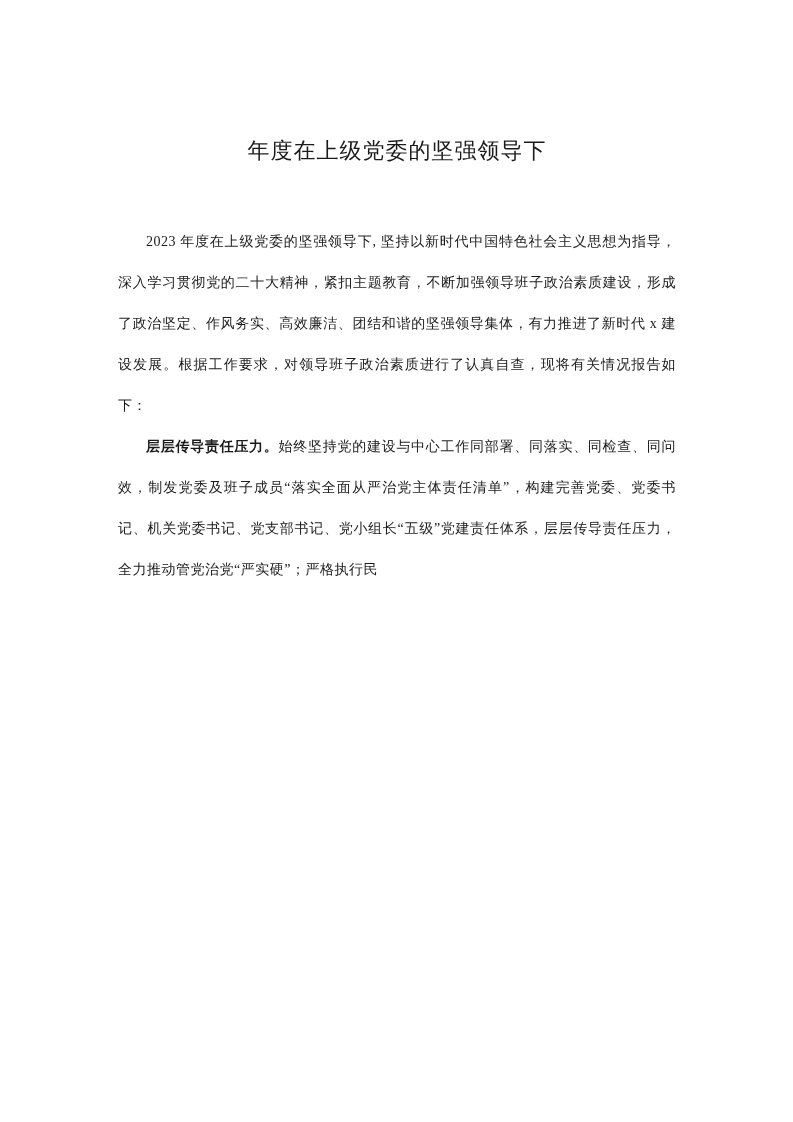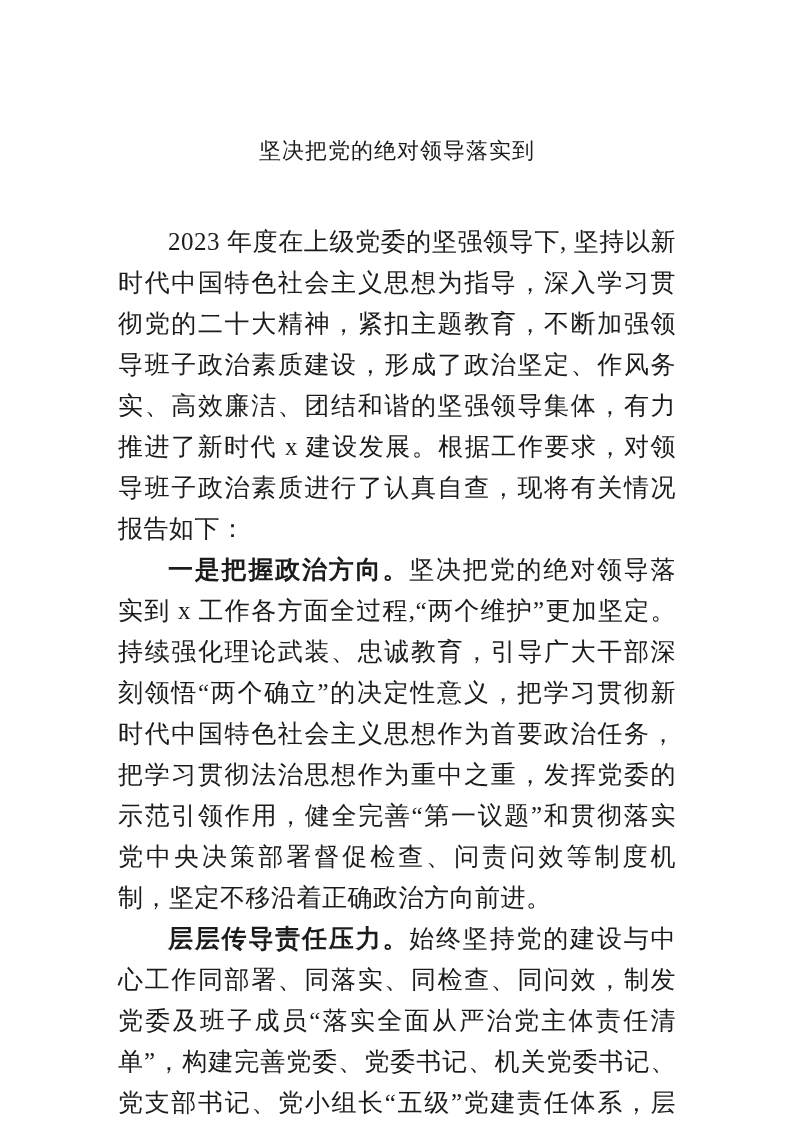--- a/index.html
+++ b/index.html
@@ -22,36 +22,35 @@
   .doc-title {
     text-align: center;
     font-size: 22px;
     font-weight: normal;
     line-height: 41px;
     letter-spacing: 1px;
     margin: 0 0 50px 0;
   }
   .para {
     margin: 0;
-    font-size: 25px;
+    font-size: 14px;
     line-height: 41px;
     letter-spacing: 0.5px;
     text-align: justify;
     text-justify: inter-character;
     text-indent: 2em;
     word-break: break-all;
   }
   .para .lead {
     font-weight: bold;
   }
 </style>
 </head>
 <body>
 
 <div class="page" style="background: rgb(255, 255, 255); color: rgb(27, 27, 27);">
-  <h1 class="doc-title">坚决把党的绝对领导落实到</h1>
+  <h1 class="doc-title">年度在上级党委的坚强领导下</h1>
 
   <p class="para"><span>2023 年度在上级党委的坚强领导下, 坚持以新时代中国特色社会主义思想为指导，深入学习贯彻党的二十大精神，紧扣主题教育，不断加强领导班子政治素质建设，形成了政治坚定、作风务实、高效廉洁、团结和谐的坚强领导集体，有力推进了新时代 x 建设发展。根据工作要求，对领导班子政治素质进行了认真自查，现将有关情况报告如下：</span></p>
 
-  <p class="para"><span class="lead">一是把握政治方向。</span><span>坚决把党的绝对领导落实到 x 工作各方面全过程,“两个维护”更加坚定。持续强化理论武装、忠诚教育，引导广大干部深刻领悟“两个确立”的决定性意义，把学习贯彻新时代中国特色社会主义思想作为首要政治任务，把学习贯彻法治思想作为重中之重，发挥党委的示范引领作用，健全完善“第一议题”和贯彻落实党中央决策部署督促检查、问责问效等制度机制，坚定不移沿着正确政治方向前进。</span></p>
 
   <p class="para"><span class="lead">层层传导责任压力。</span><span>始终坚持党的建设与中心工作同部署、同落实、同检查、同问效，制发党委及班子成员“落实全面从严治党主体责任清单”，构建完善党委、党委书记、机关党委书记、党支部书记、党小组长“五级”党建责任体系，层层传导责任压力，全力推动管党治党“严实硬”；严格执行民</span></p>
 </div>
 
 </body></html>

